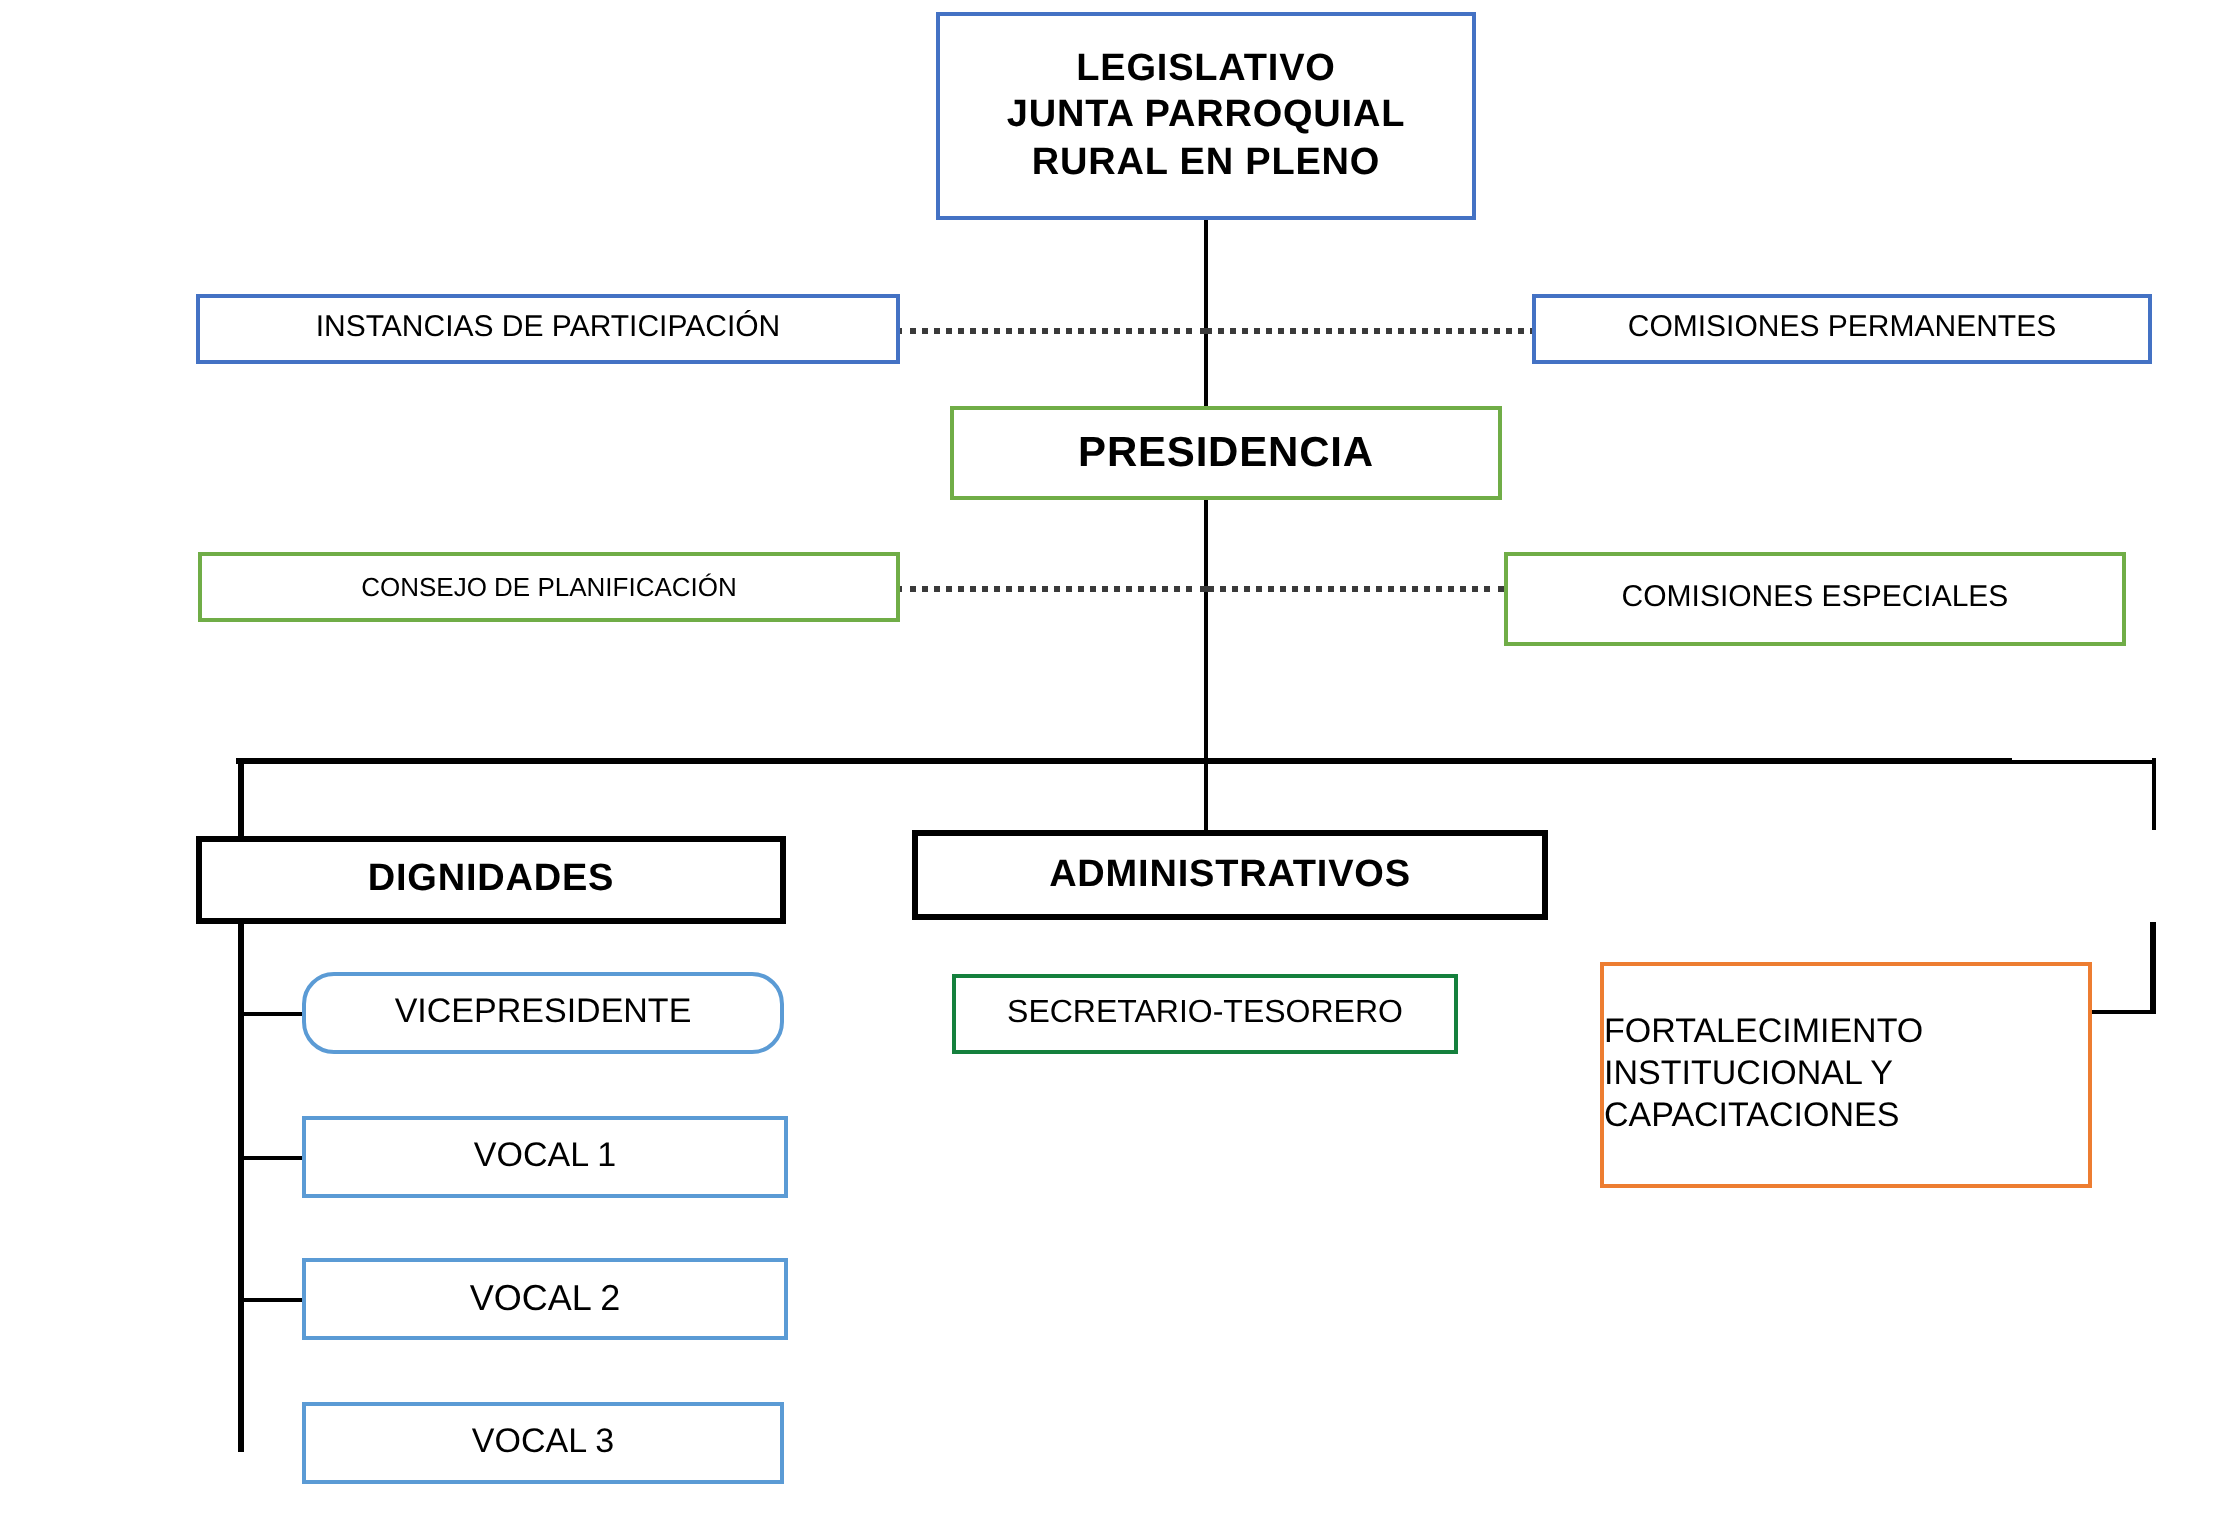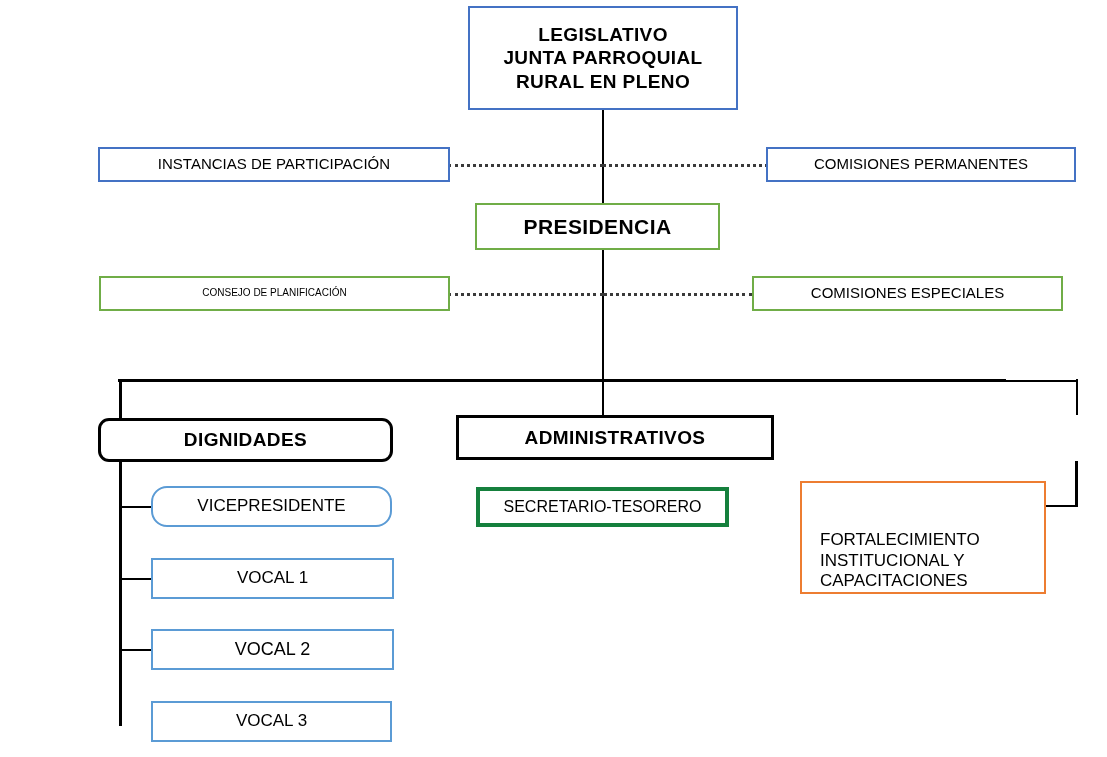--- a/index.html
+++ b/index.html
@@ -35,30 +35,28 @@
     display: block;
     width: 100%;
     line-height: 1.22;
     white-space: pre-line;
   }
   
   .b-blue   { border: 2px solid #4472C4; }
   .b-blue-l { border: 2px solid #5B9BD5; }
   .b-green  { border: 2px solid #70AD47; }
   .b-black  { border: 3px solid #000000; }
-  .b-gray   { border: 4px solid #15803d; }
+  .b-gray   { border: 2px solid #15803d; }
   .b-orange { border: 2px solid #ED7D31; }
 
   .bold   { font-weight: bold; }
   .normal { font-weight: normal; }
 
   .t-left {
     text-align: left;
-    padding-left: 18px;
-    align-items: flex-end;
   }
 
   
   .ln {
     position: absolute;
     background: #000000;
     z-index: 1;
   }
   .ln-v { width: 2px; }
   .ln-h { height: 2px; }
@@ -114,33 +112,33 @@
   </div>
 
   <div class="node b-blue normal" style="left:68px; top:147px; width:352px; height:35px; font-size:15px;">
     <span class="label">INSTANCIAS  DE  PARTICIPACIÓN</span>
   </div>
 
   <div class="node b-blue normal" style="left:736px; top:147px; width:310px; height:35px; font-size:15px;">
     <span class="label">COMISIONES  PERMANENTES</span>
   </div>
 
-  <div class="node b-green bold" style="left:445px; top:203px; width:245px; height:47px; font-size:21px; letter-spacing:0.4px;">
+  <div class="node b-green bold" style="left:445px; top:203px; width:276px; height:47px; font-size:21px; letter-spacing:0.4px;">
     <span class="label">PRESIDENCIA</span>
   </div>
 
-  <div class="node b-green normal" style="left:69px; top:276px; width:351px; height:35px; font-size:10px;">
+  <div class="node b-green normal" style="left:69px; top:276px; width:351px; height:35px; font-size:13px;">
     <span class="label">CONSEJO DE PLANIFICACIÓN</span>
   </div>
 
-  <div class="node b-green normal" style="left:722px; top:276px; width:311px; height:35px; font-size:15px;text-align:center;">
+  <div class="node b-green normal" style="left:722px; top:276px; width:311px; height:47px; font-size:15px;text-align:center;">
     <span class="label">COMISIONES  ESPECIALES</span>
   </div>
 
-  <div class="node b-black bold" style="left:68px; top:418px; width:295px; height:44px; font-size:19px; letter-spacing:0.4px;border-radius:11px;">
+  <div class="node b-black bold" style="left:68px; top:418px; width:295px; height:44px; font-size:19px; letter-spacing:0.4px;">
     <span class="label">DIGNIDADES</span>
   </div>
 
   <div class="node b-black bold" style="left:426px; top:415px; width:318px; height:45px; font-size:19px; letter-spacing:0.4px;">
     <span class="label">ADMINISTRATIVOS</span>
   </div>
 
 
   <div class="node b-blue-l normal" style="left:121px; top:486px; width:241px; height:41px; font-size:17px;border-radius:16px;">
     <span class="label">VICEPRESIDENTE</span>

